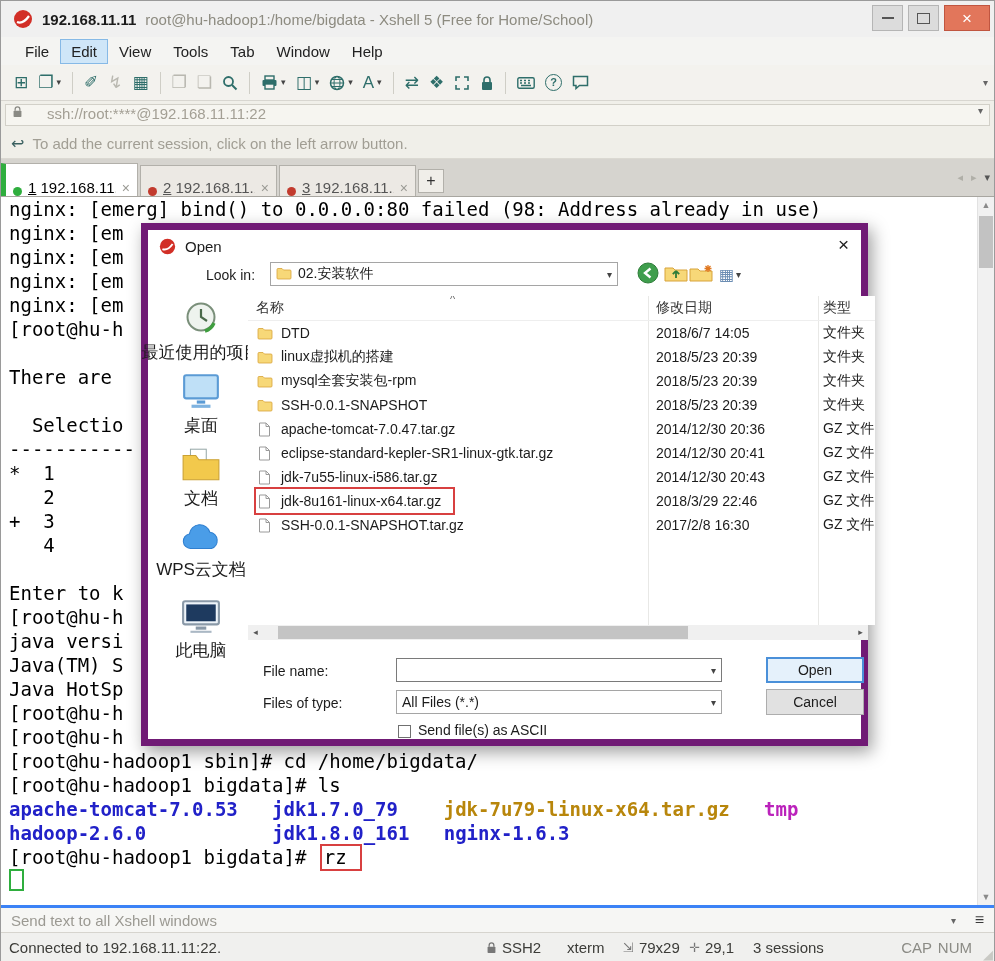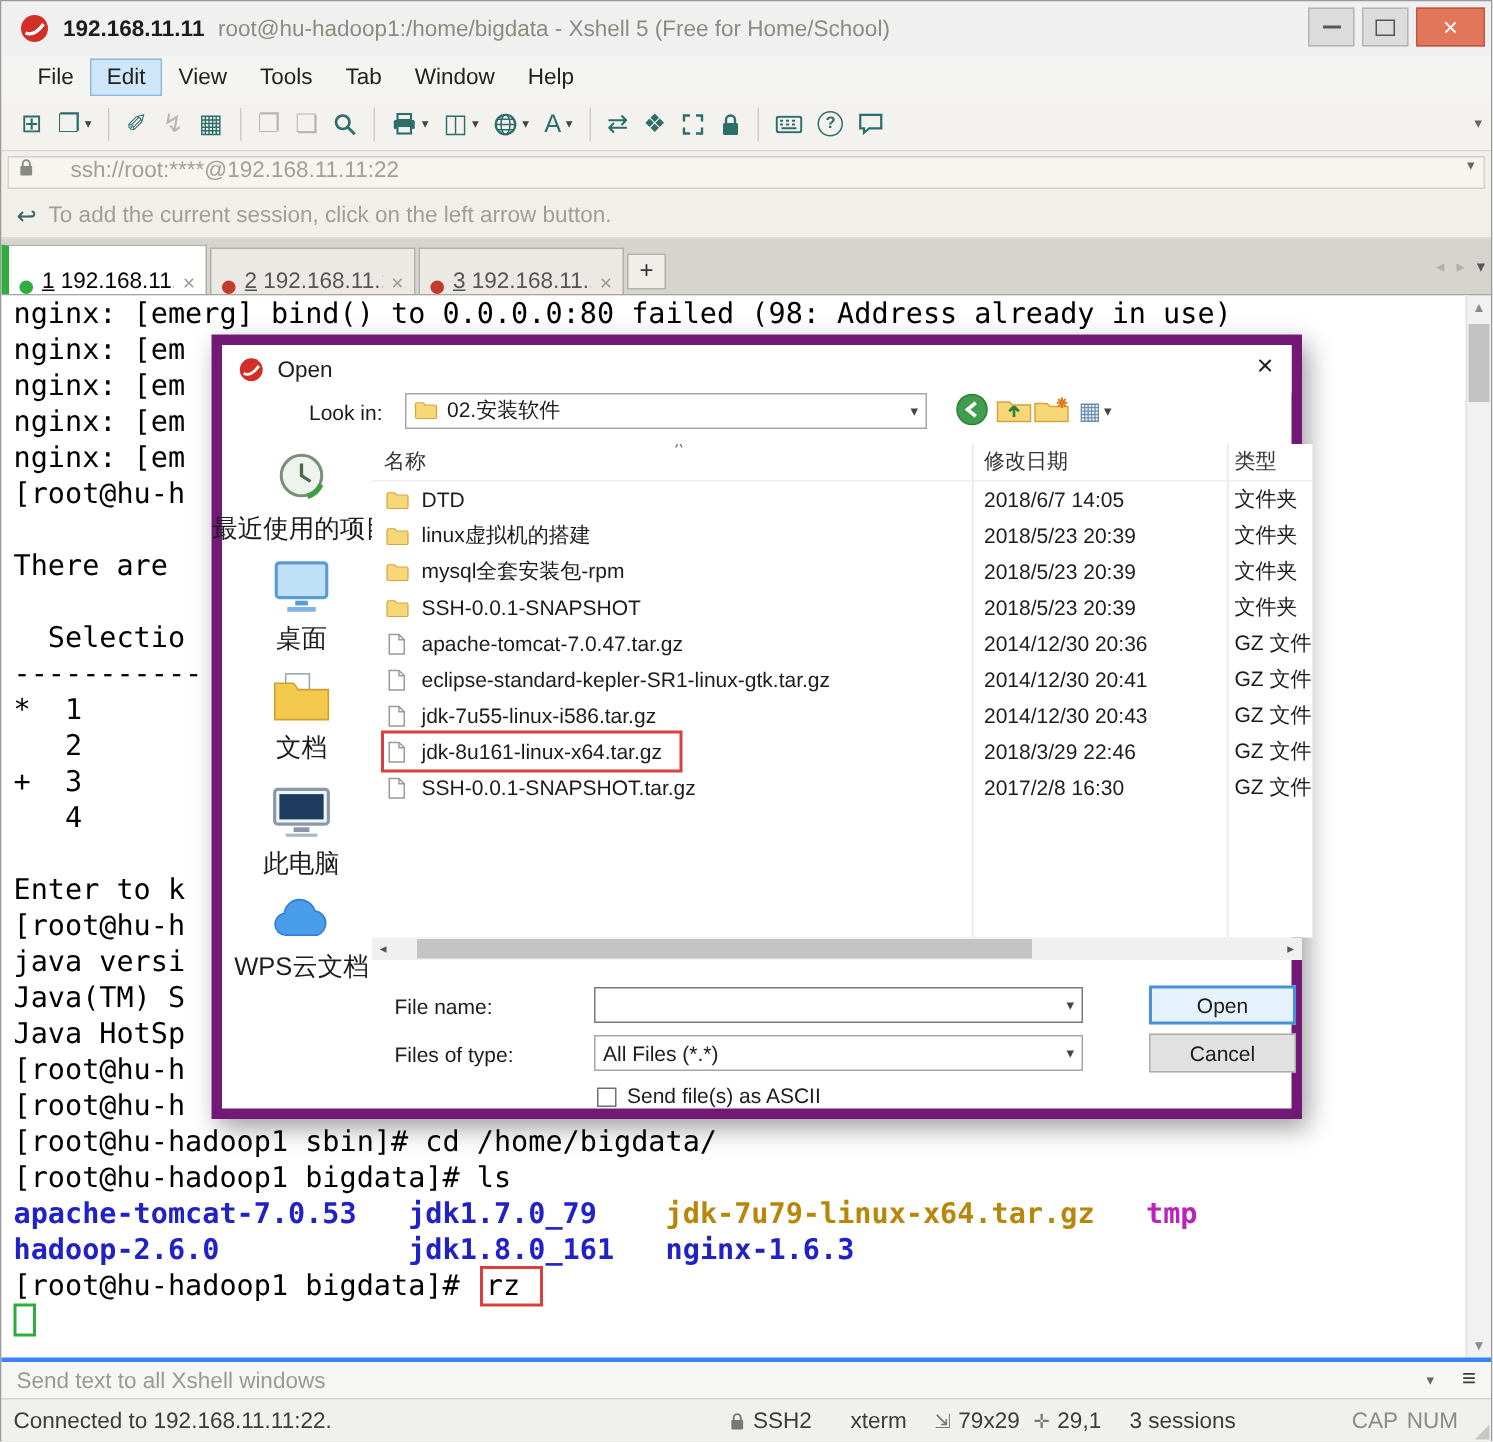--- a/index.html
+++ b/index.html
@@ -453,33 +453,33 @@
           <div class="place-label">桌面</div>
         </div>
         <div class="place">
           <span><svg width="40" height="34" viewBox="0 0 38 32">
               <rect x="9" y="1" width="15" height="13" fill="#fff" stroke="#9aa"></rect>
               <path d="M2 7h12l3 4h19v19H2z" fill="#f2c94c" stroke="#caa133"></path>
             </svg></span>
           <div class="place-label">文档</div>
         </div>
         <div class="place">
+          <span><svg width="42" height="30" viewBox="0 0 40 28">
+              <path d="M10 24a7 7 0 0 1-1-13.9A10 10 0 0 1 28.5 8.5 8 8 0 0 1 30 24z" fill="#4a9de8" stroke="#2f7fd0"></path>
+            </svg></span>
+          <div class="place-label">WPS云文档</div>
+        </div>
+        <div class="place">
           <span><svg width="40" height="36" viewBox="0 0 38 34">
               <rect x="2" y="3" width="34" height="22" rx="2" fill="#eef4fa" stroke="#8a99a8" stroke-width="2"></rect>
               <rect x="5" y="6" width="28" height="16" fill="#1e3a5f"></rect>
               <rect x="14" y="27" width="10" height="3" fill="#8a99a8"></rect>
               <rect x="9" y="31" width="20" height="2" fill="#aab8c4"></rect>
             </svg></span>
           <div class="place-label">此电脑</div>
-        </div>
-        <div class="place">
-          <span><svg width="42" height="30" viewBox="0 0 40 28">
-              <path d="M10 24a7 7 0 0 1-1-13.9A10 10 0 0 1 28.5 8.5 8 8 0 0 1 30 24z" fill="#4a9de8" stroke="#2f7fd0"></path>
-            </svg></span>
-          <div class="place-label">WPS云文档</div>
         </div>
       </div>
 
     <div class="flist" id="flist">
       <span class="fcol-sep" style="left:400px;"></span>
       <span class="fcol-sep" style="left:570px;"></span>
       <div class="fhead">
         <span class="sort-caret">^</span>
         <span class="fmain">名称</span>
         <span class="fdate">修改日期</span>

